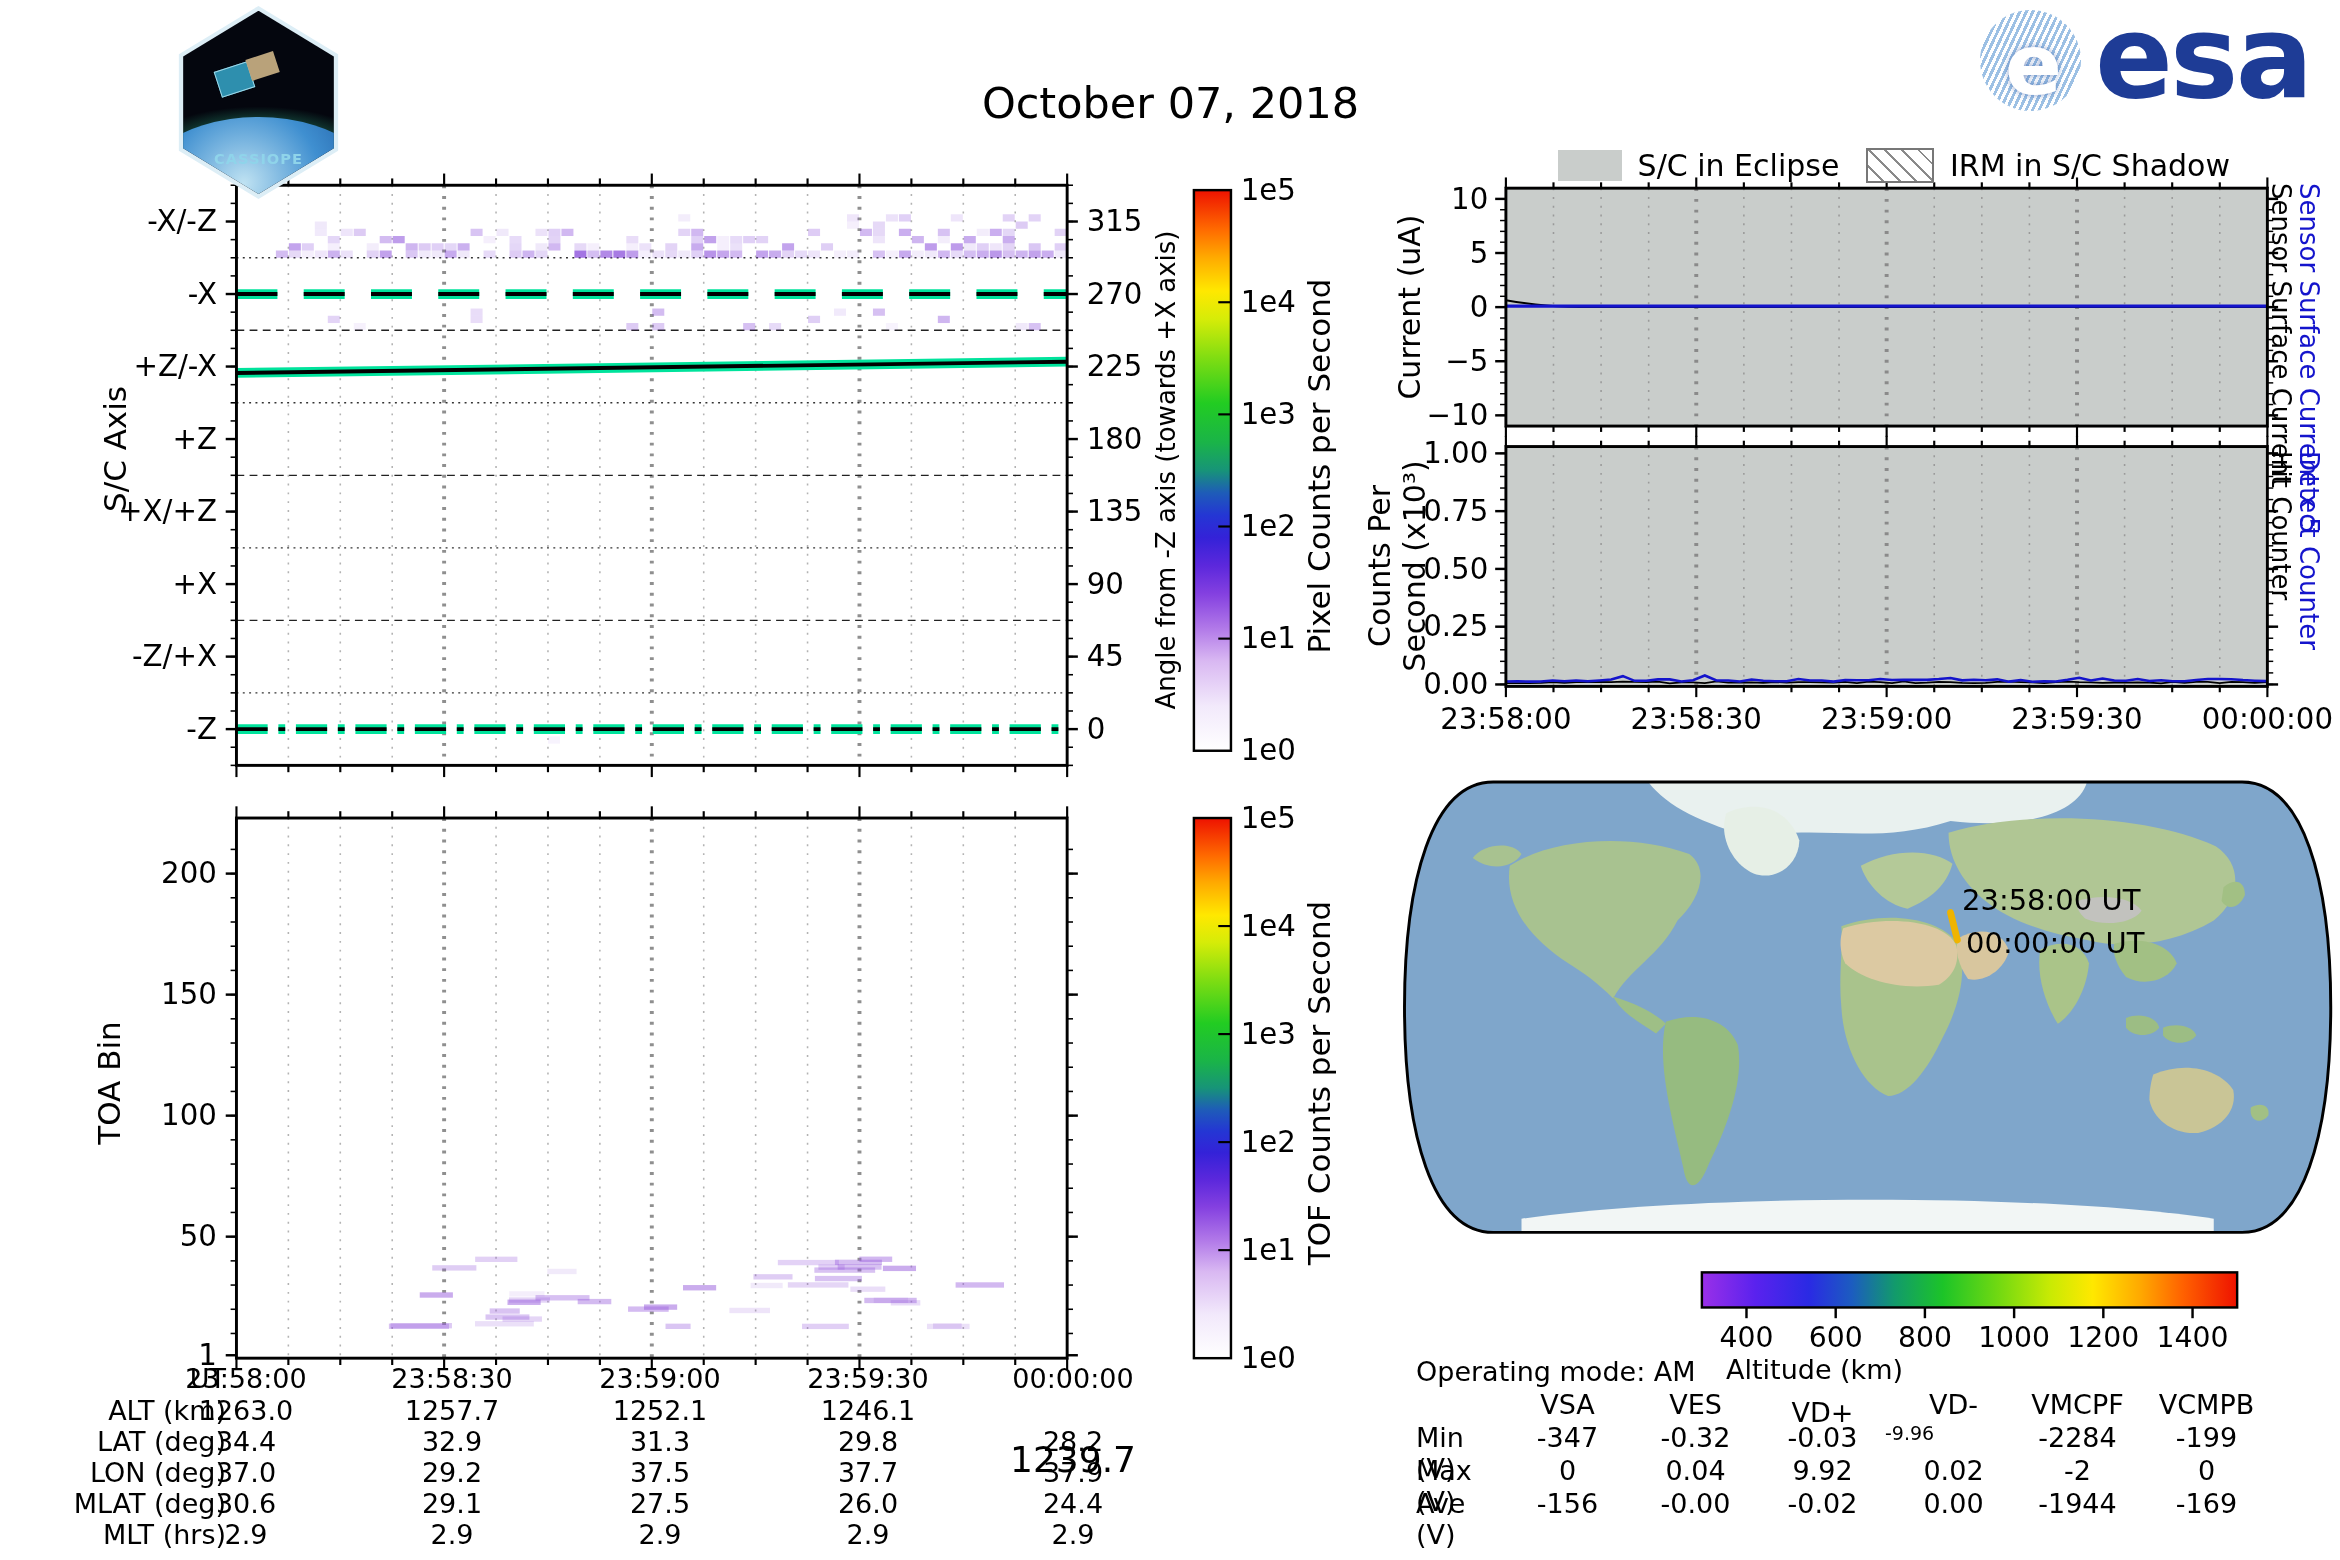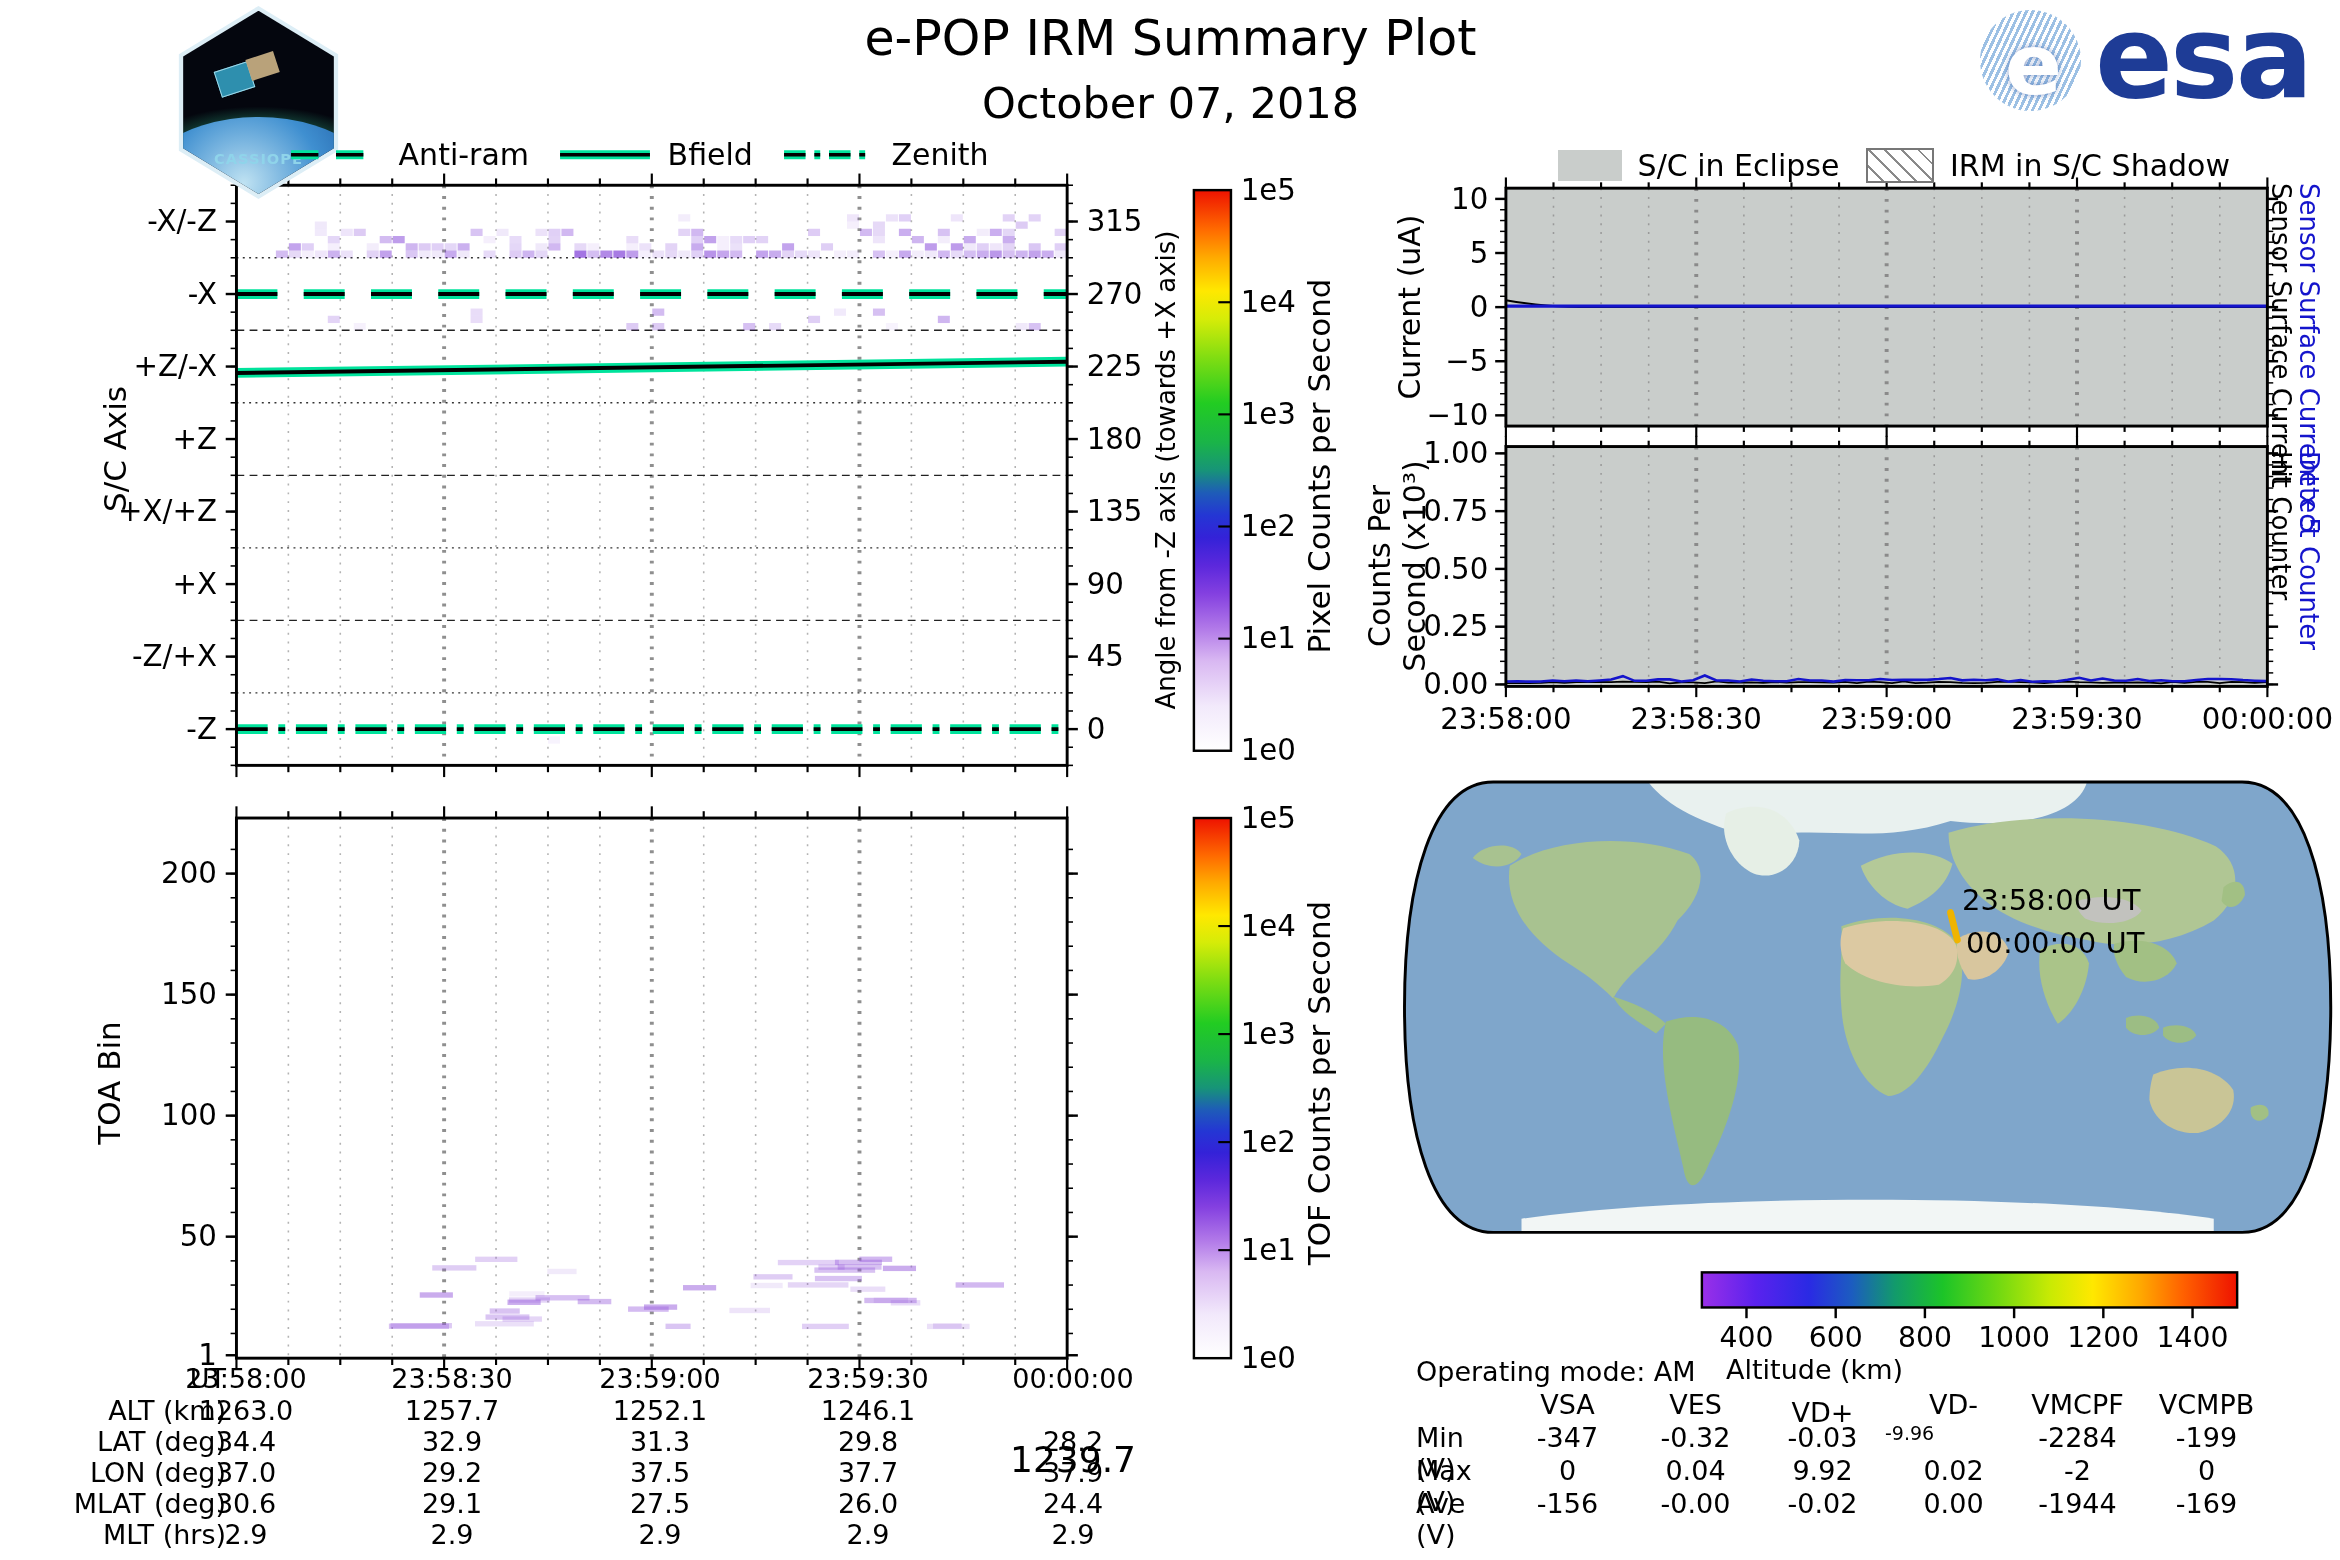--- a/index.html
+++ b/index.html
@@ -863,52 +863,28 @@
     <div class="hex outer"></div>
     <div class="hex inner">
       <div id="patch-sat-panel"></div>
       <div id="patch-sat-body"></div>
       <div id="patch-aurora"></div>
       <div id="patch-earth"></div>
       <div id="patch-label">CASSIOPE</div>
     </div>
   </div>
 
-  <div id="page-title" class="abs">e-POP IRM Summary Plot</div>
   <div id="page-subtitle" class="abs">October 07, 2018</div>
 
   <div id="esa" class="abs">
     <div id="esa-globe"></div>
     <div id="esa-e">e</div>
     <div id="esa-word">esa</div>
   </div>
 
-  <div id="legend-sc" class="abs">
-    <div class="item">
-      <svg width="94" height="21.5" viewBox="0 0 96 22">
-        <line x1="2" y1="11" x2="94" y2="11" stroke="#00e39c" stroke-width="9" stroke-dasharray="28 18"></line>
-        <line x1="2" y1="11" x2="94" y2="11" stroke="#000" stroke-width="3.5" stroke-dasharray="28 18"></line>
-      </svg>
-      <span>Anti-ram</span>
-    </div>
-    <div class="item">
-      <svg width="94" height="21.5" viewBox="0 0 96 22">
-        <line x1="2" y1="11" x2="94" y2="11" stroke="#00e39c" stroke-width="9"></line>
-        <line x1="2" y1="11" x2="94" y2="11" stroke="#000" stroke-width="3.5"></line>
-      </svg>
-      <span>Bfield</span>
-    </div>
-    <div class="item">
-      <svg width="94" height="21.5" viewBox="0 0 96 22">
-        <line x1="2" y1="11" x2="94" y2="11" stroke="#00e39c" stroke-width="9" stroke-dasharray="22 9 6 9"></line>
-        <line x1="2" y1="11" x2="94" y2="11" stroke="#000" stroke-width="3.5" stroke-dasharray="22 9 6 9"></line>
-      </svg>
-      <span>Zenith</span>
-    </div>
-  </div>
 
   <div id="legend-status" class="abs">
     <div class="item">
       <div id="swatch-eclipse"></div>
       <span>S/C in Eclipse</span>
     </div>
     <div class="item">
       <div id="swatch-shadow"></div>
       <span>IRM in S/C Shadow</span>
     </div>

